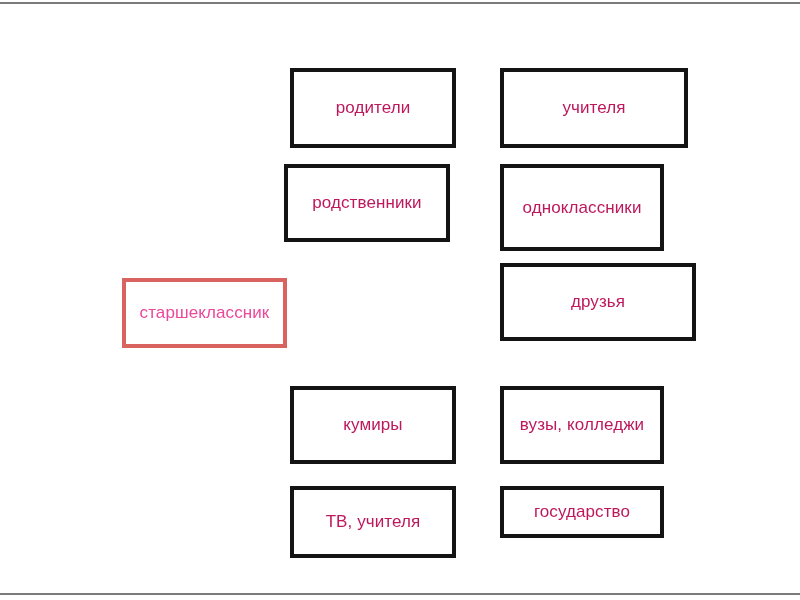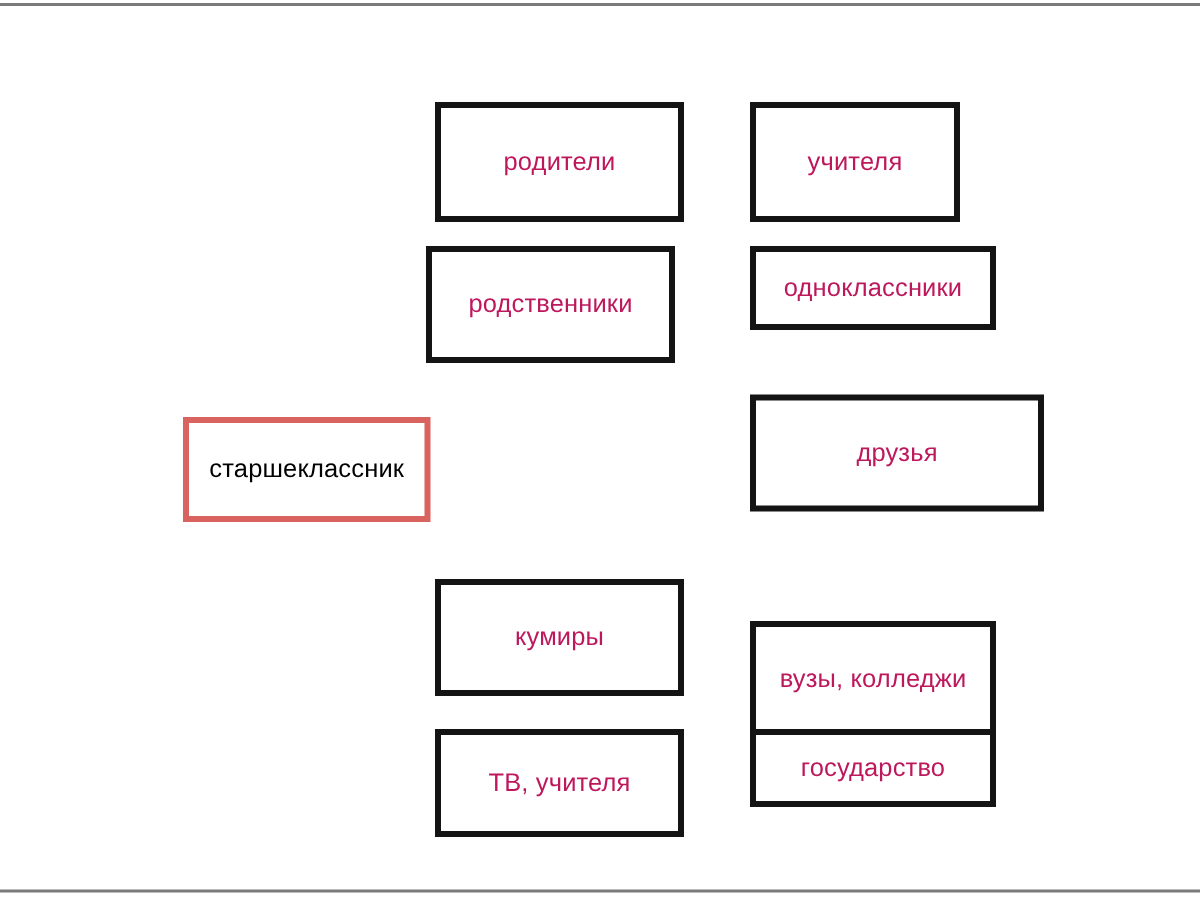--- a/index.html
+++ b/index.html
@@ -44,55 +44,55 @@
     white-space: nowrap;
     letter-spacing: 0.1px;
   }
   .node.black {
     border: 4px solid #141414;
   }
   .node.red {
     border: 4px solid #d9635f;
   }
   .node.red .node-label {
-    color: #000000;
+    color: #ec4899;
   }
 </style>
 </head>
 <body>
 
 <div id="canvas">
 
   <div class="edge-rule top"></div>
 
   <div class="edge-rule bottom"></div>
 
   <div id="nodes-layer">
       <div class="node red" style="left: 122px; top: 278px; width: 165px; height: 70px;">
         <span class="node-label">старшеклассник</span>
       </div>
       <div class="node black" style="left: 290px; top: 68px; width: 166px; height: 80px;">
         <span class="node-label">родители</span>
       </div>
-      <div class="node black" style="left: 500px; top: 68px; width: 140px; height: 80px;">
+      <div class="node black" style="left: 500px; top: 68px; width: 188px; height: 80px;">
         <span class="node-label">учителя</span>
       </div>
       <div class="node black" style="left: 284px; top: 164px; width: 166px; height: 78px;">
         <span class="node-label">родственники</span>
       </div>
-      <div class="node black" style="left: 500px; top: 164px; width: 164px; height: 56px;">
+      <div class="node black" style="left: 500px; top: 164px; width: 164px; height: 87px;">
         <span class="node-label">одноклассники</span>
       </div>
       <div class="node black" style="left: 500px; top: 263px; width: 196px; height: 78px;">
         <span class="node-label">друзья</span>
       </div>
       <div class="node black" style="left: 290px; top: 386px; width: 166px; height: 78px; text-align: right;">
         <span class="node-label">кумиры</span>
       </div>
-      <div class="node black" style="left: 500px; top: 386px; width: 164px; height: 78px; margin-top: 28px;">
+      <div class="node black" style="left: 500px; top: 386px; width: 164px; height: 78px;">
         <span class="node-label">вузы, колледжи</span>
       </div>
       <div class="node black" style="left: 290px; top: 486px; width: 166px; height: 72px;">
         <span class="node-label">ТВ, учителя</span>
       </div>
       <div class="node black" style="left: 500px; top: 486px; width: 164px; height: 52px;">
         <span class="node-label">государство</span>
       </div>
     </div>
 

